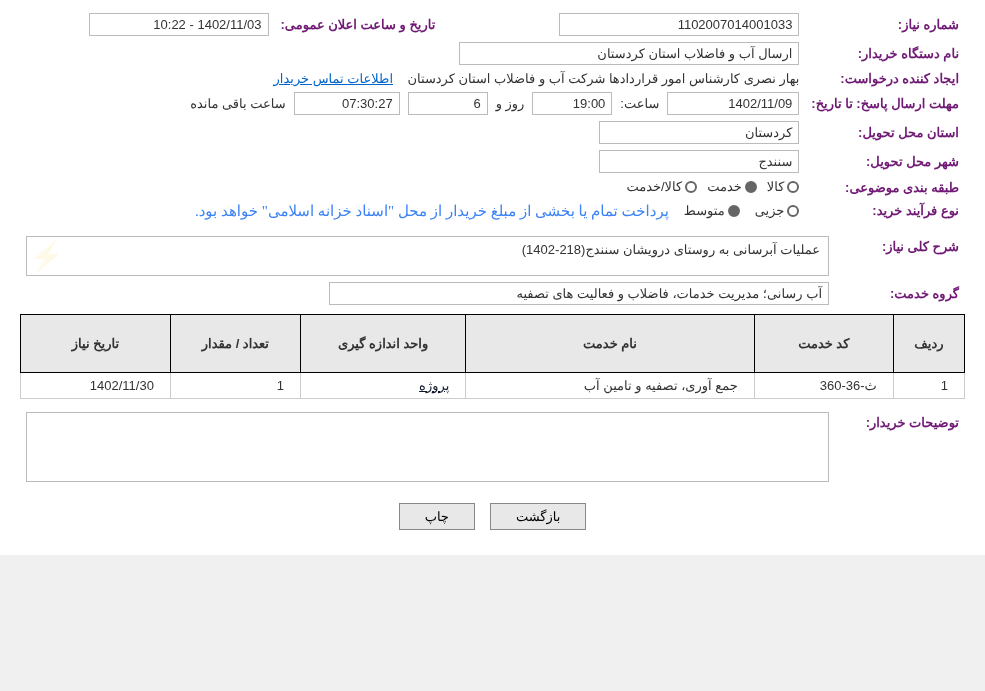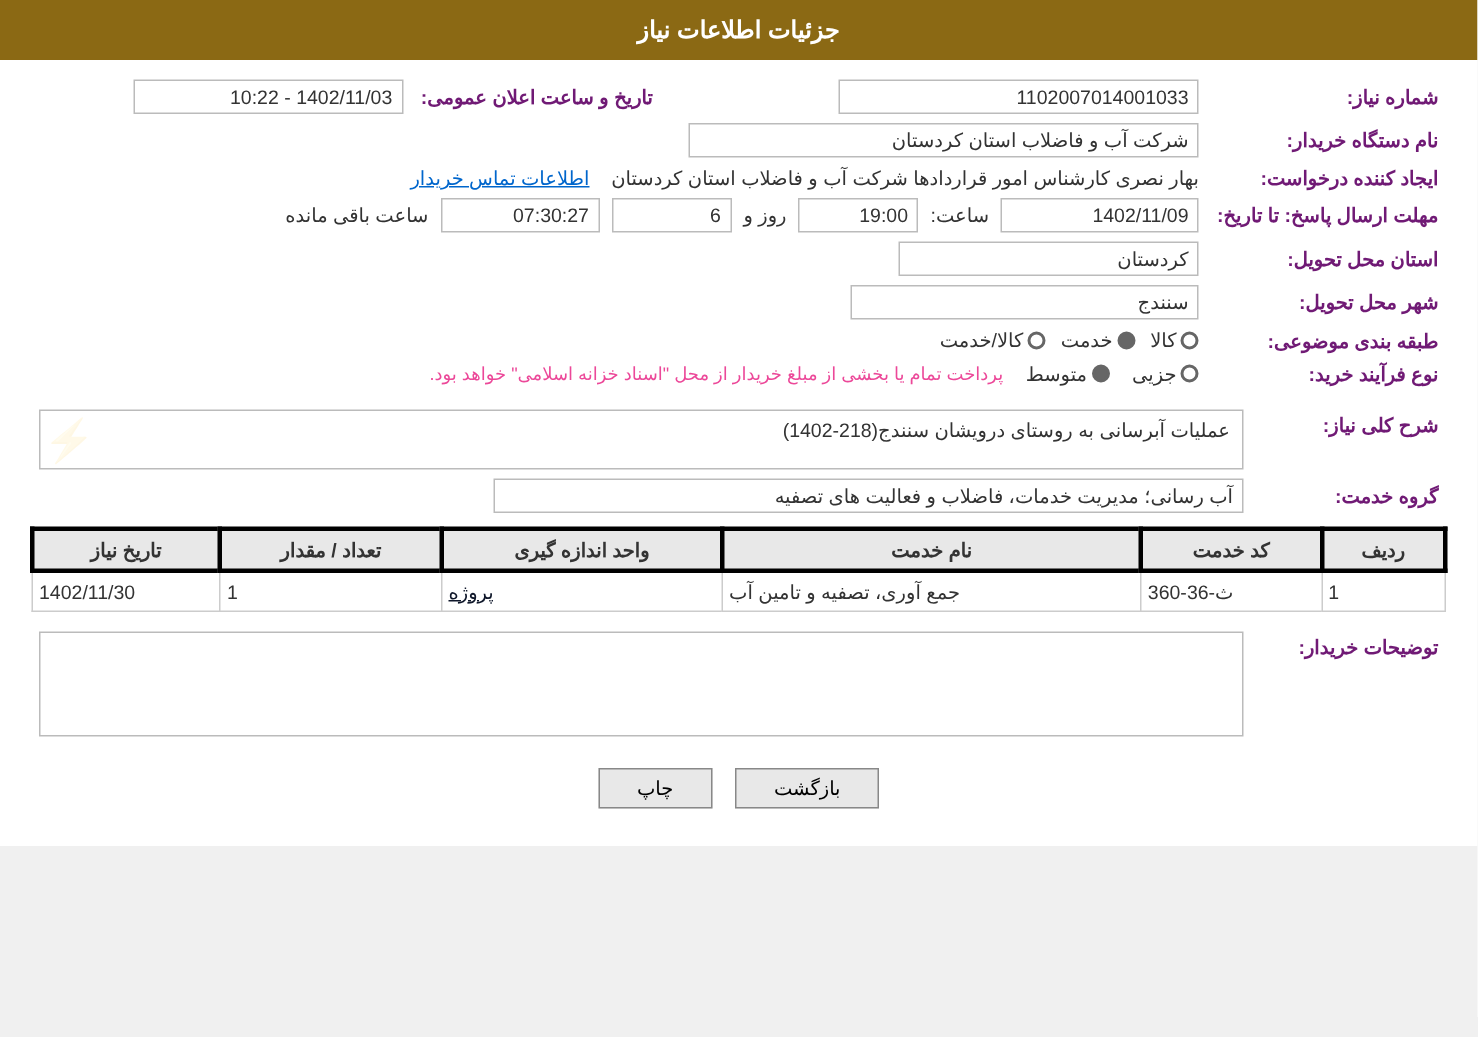--- a/index.html
+++ b/index.html
@@ -101,29 +101,29 @@
       gap: 8px;
       flex-wrap: nowrap;
     }
     .data-table {
       width: 100%;
       border-collapse: collapse;
       margin-top: 6px;
     }
     .data-table th {
       background: #e8e8e8;
-      border: 3px solid #000000;
-      padding: 5px 8px;
+      border: 1px solid #000000;
+      padding: 21px 8px;
       text-align: center;
       font-weight: bold;
     }
     .data-table td {
       border: 1px solid #ccc;
-      padding: 5px 4px;
-      text-align: left;
+      padding: 5px 16px;
+      text-align: right;
     }
     .data-table td.link-blue {
       color: #0f172a;
     }
     .textarea-box {
       width: 100%;
       min-height: 70px;
       border: 1px solid #bbb;
       background: #fff;
       resize: none;
@@ -144,57 +144,55 @@
       background: #f5f5f5;
       font-family: Tahoma, Arial, sans-serif;
     }
     .btn-print {
       background: #e8e8e8;
     }
     .btn-back {
       background: #e8e8e8;
     }
     .note-text {
-      color: #ec4899;
-      font-size: 12px;
+      color: #3b82f6;
+      font-size: 15px;
+      font-family: Liberation Serif, serif;
     }
     .process-row {
       display: flex;
       align-items: center;
       gap: 15px;
     }
   </style>
 </head>
 <body>
 
 <div class="page-wrapper">
-  <div class="header-bar">
-    <span>جزئیات اطلاعات نیاز</span>
-  </div>
 
   <div class="content">
 
     <table class="info-table">
       <tbody>
           <tr>
         <td class="label-cell">شماره نیاز:</td>
         <td class="value-cell">
           <div class="input-box input-medium">1102007014001033</div>
         </td>
         <td style="width:30px;"></td>
         <td class="label-cell" style="text-align:left;">تاریخ و ساعت اعلان عمومی:</td>
         <td class="value-cell">
           <div class="input-box" style="width:180px;">1402/11/03 - 10:22</div>
         </td>
       </tr>
 
       <tr>
         <td class="label-cell">نام دستگاه خریدار:</td>
         <td class="value-cell" colspan="4">
-          <div class="input-box input-wide">شرکت آب و فاضلاب استان کردستان</div>
+          <div class="input-box input-wide">ارسال آب و فاضلاب استان کردستان</div>
         </td>
       </tr>
 
       <tr>
         <td class="label-cell">ایجاد کننده درخواست:</td>
         <td class="value-cell" colspan="4">
           <span>بهار نصری کارشناس امور قراردادها شرکت آب و فاضلاب استان کردستان</span>
           &nbsp;&nbsp;
           <span class="link-blue">اطلاعات تماس خریدار</span>
         </td>
@@ -218,21 +216,21 @@
       <tr>
         <td class="label-cell">استان محل تحویل:</td>
         <td class="value-cell" colspan="4">
           <div class="input-box" style="width:200px;">کردستان</div>
         </td>
       </tr>
 
       <tr>
         <td class="label-cell">شهر محل تحویل:</td>
         <td class="value-cell" colspan="4">
-          <div class="input-box" style="width:232px;">سنندج</div>
+          <div class="input-box" style="width:200px;">سنندج</div>
         </td>
       </tr>
 
       <tr>
         <td class="label-cell">طبقه بندی موضوعی:</td>
         <td class="value-cell" colspan="4">
           <div class="radio-group">
             <div class="radio-item">
               <span class="radio-circle"></span>
               <span>کالا</span>

